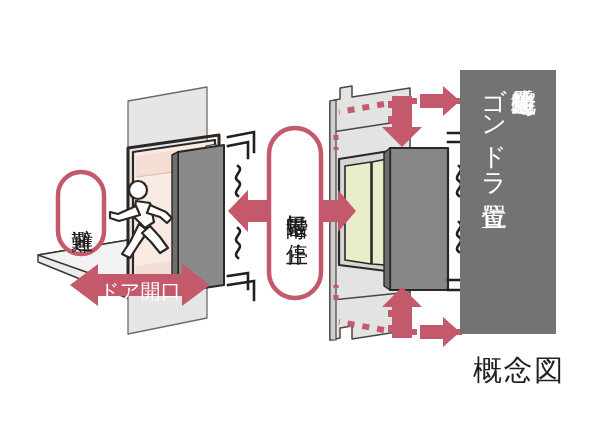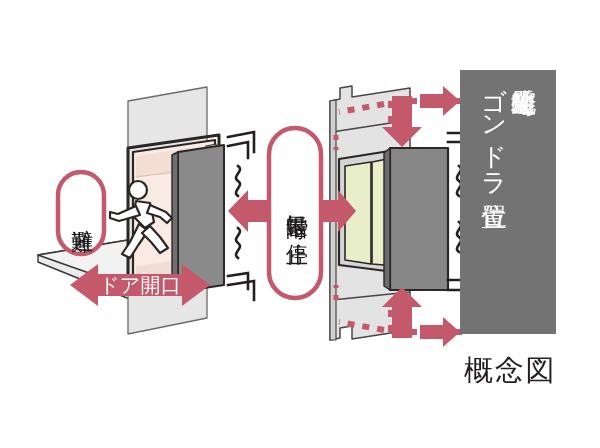--- a/index.html
+++ b/index.html
@@ -79,40 +79,41 @@
     height: 60px;
     color: #1c1a1a;
     font-size: 22px;
     line-height: 1.08;
     text-align: center;
   }
 
   #door-arrow-text {
     position: absolute;
     left: 88px;
-    top: 272px;
+    top: 278px;
     width: 104px;
     height: 26px;
     color: #ffffff;
     font-size: 20px;
     line-height: 26px;
     text-align: center;
     white-space: pre;
     letter-spacing: 0.01em;
   }
 
   #caption-text {
     position: absolute;
     left: 464px;
     top: 352px;
     width: 110px;
     height: 36px;
     color: #231f20;
     font-size: 29px;
     line-height: 36px;
+    text-align: center;
     letter-spacing: 0.06em;
     white-space: pre;
   }
 </style>
 </head>
 <body>
 
 <div id="diagram-root">
 
   <svg id="diagram-svg" viewBox="0 0 600 448">

